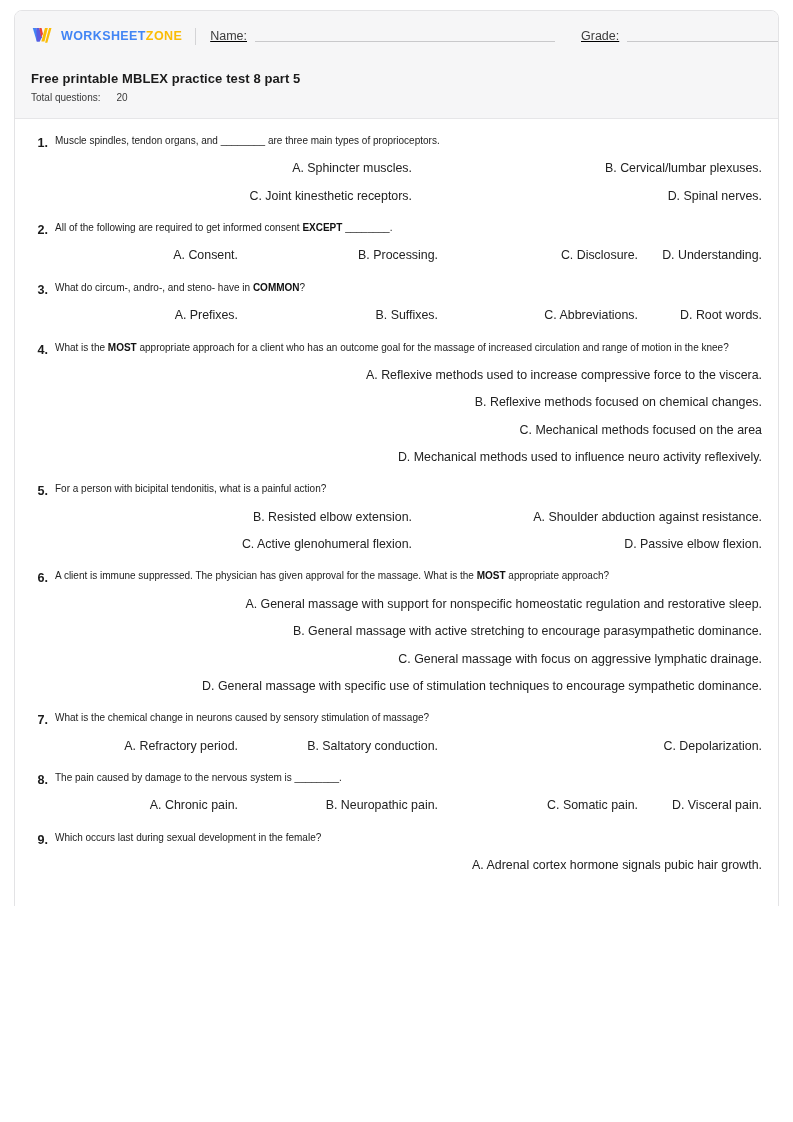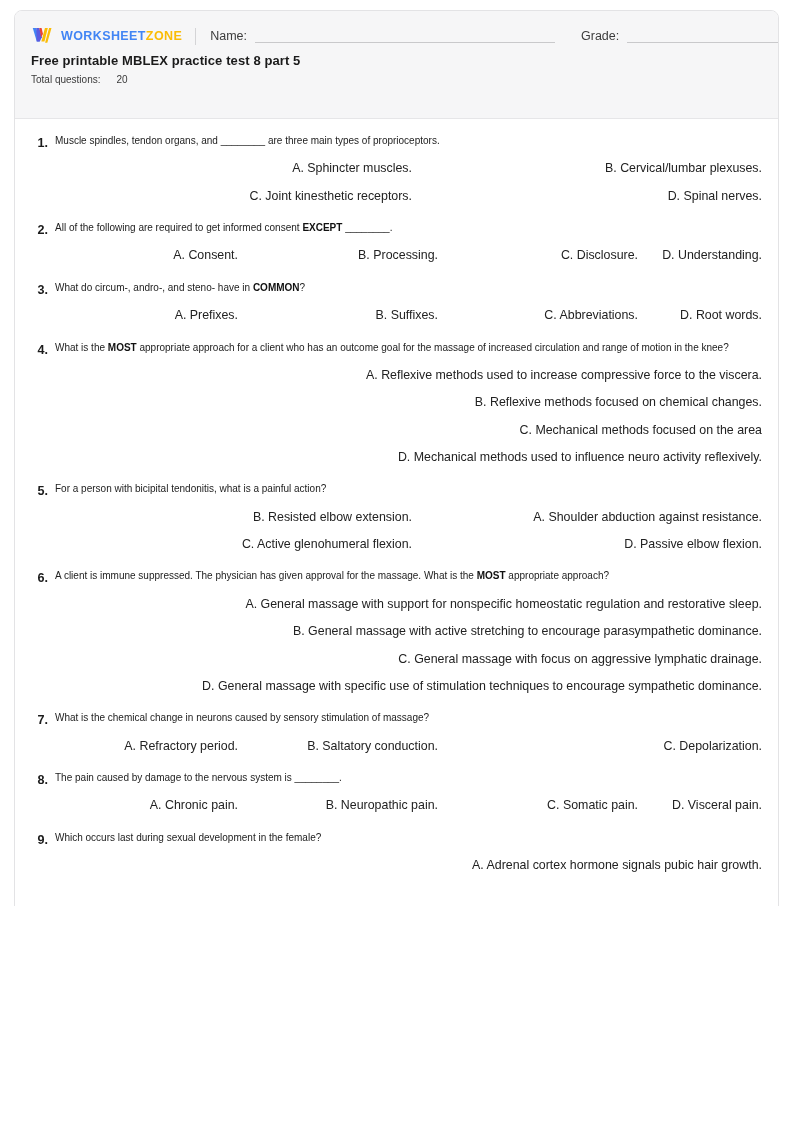--- a/index.html
+++ b/index.html
@@ -58,39 +58,40 @@
   .logo-text .w2 { color: #fbbc05; }
 
   .logo-divider {
     width: 1px; height: 17px;
     background: #d4d4d6;
     margin: 0 14px 0 13px;
     flex: 0 0 auto;
   }
   .field {
     display: flex;
-    align-items: center;
+    align-items: flex-start;
     flex: 0 0 auto;
+    text-decoration: underline;
   }
   .field-label {
     font-size: 12.5px;
     color: #3c3c3c;
     white-space: nowrap;
   }
   .field-rule {
     border-bottom: 1px solid #c9c9cb;
     height: 13px;
     margin-left: 8px;
   }
   .rule-name { width: 300px; }
   .rule-grade { width: 186px; }
   .field-grade { margin-left: 26px; }
 
   .title {
-    margin-top: 4px;
+    margin-top: 22px;
     font-size: 13px;
     font-weight: bold;
     color: #1b1b1b;
     letter-spacing: 0.1px;
   }
   .subtitle {
     margin-top: 6px;
     font-size: 10px;
     color: #3a3a3a;
   }

